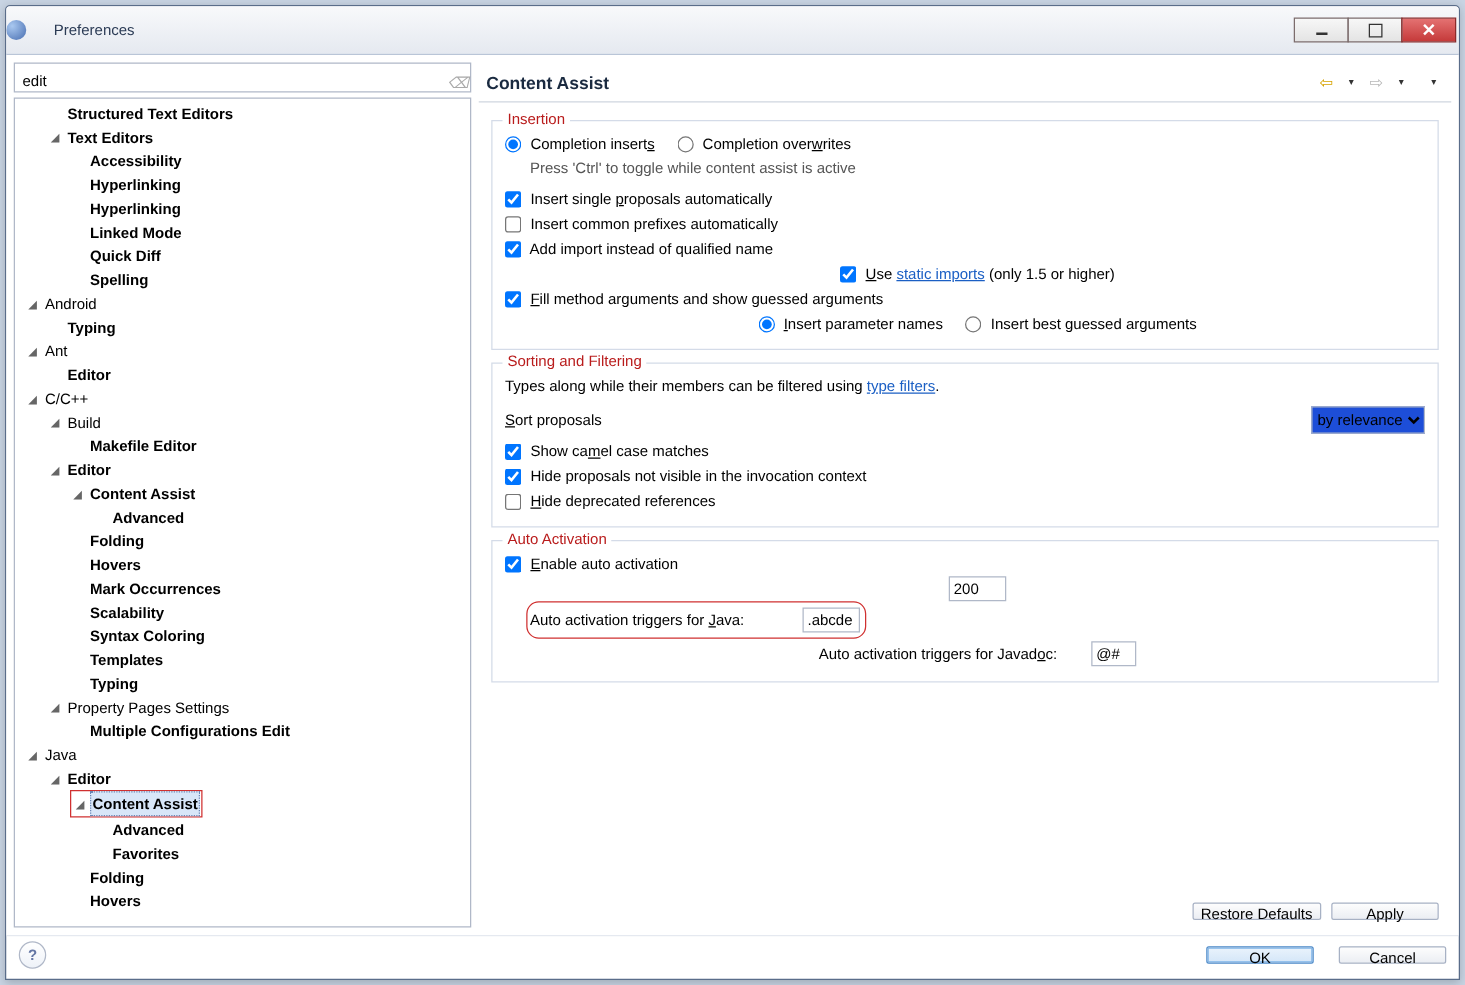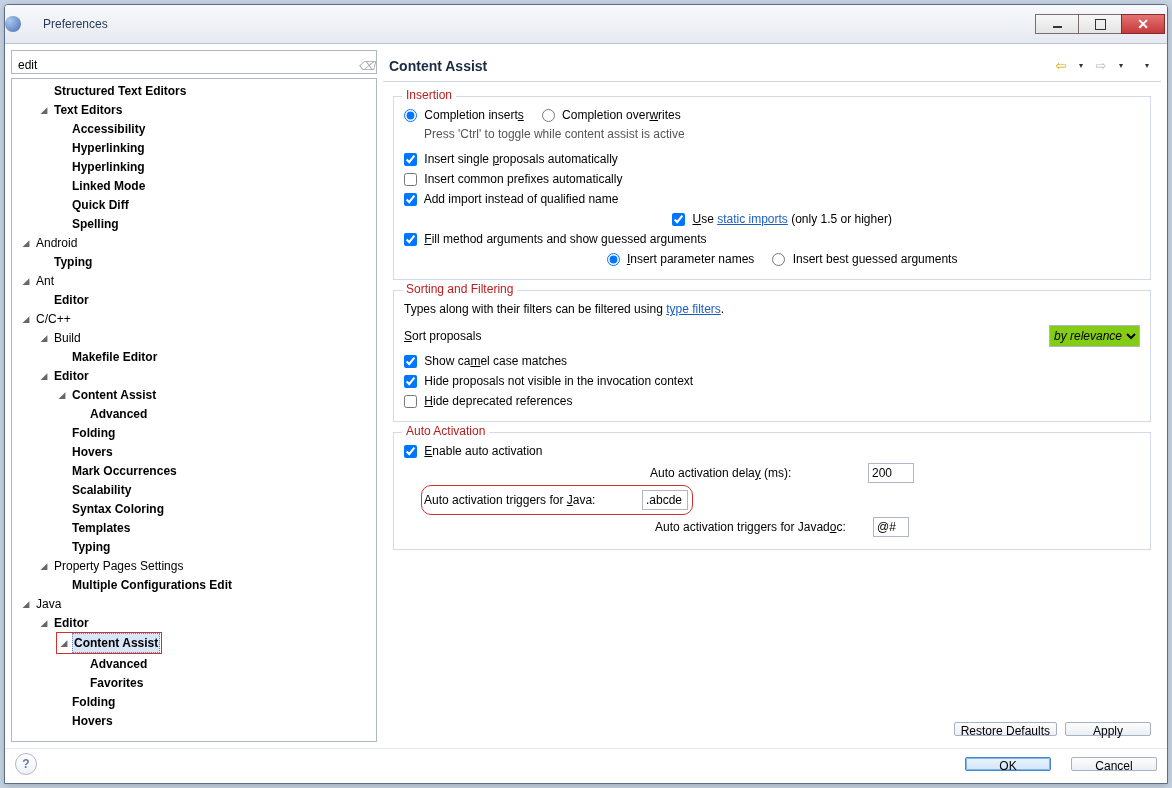--- a/index.html
+++ b/index.html
@@ -44,21 +44,21 @@
 .row { display:flex; align-items:center; gap:6px; line-height:20px;}
 .indent { padding-left: 20px; justify-content: center; }
 input[type=checkbox], input[type=radio]{ margin:0 4px 0 0; vertical-align:middle;}
 .hint { color:#555; padding-left:20px; line-height:18px;}
 .link { color:#1b5fc4; text-decoration:underline; cursor:pointer;}
 .under { text-decoration: underline; }
 .formrow { display:flex; align-items:center; gap:8px; line-height:24px;}
 .formrow label { width: 210px; }
 .formrow input[type=text]{ border:1px solid #b0b8c8; height:20px; padding:0 3px; width:46px;}
 .redborder { border:1px solid #d03030; padding:2px 4px 2px 2px; margin-left:-3px;}
-select { border:1px solid #b0b8c8; height:22px; background:#84cc16;font-style:italic; }
+select { border:1px solid #b0b8c8; height:22px; background:#1d4ed8; }
 .spacer { flex:1; }
 .btnrow { display:flex; justify-content:flex-end; gap:8px; padding:6px 10px;}
 .btn { min-width:86px; height:14px; border:1px solid #a7b1c4; background:linear-gradient(#fdfdfd,#ebeef3); cursor:pointer; border-radius:2px;}
 .btn.primary { border-color:#4a88c8; background:linear-gradient(#eaf3fc,#d4e6f8); box-shadow:0 0 0 1px #7fb5e8 inset;}
 .footer { display:flex; align-items:center; padding: 4px 10px 8px 10px; border-top:1px solid #e5e9f0;}
 .help-icon { width:22px; height:22px; border:1px solid #b0b8c8; border-radius:50%; display:flex; align-items:center; justify-content:center; color:#6577a5; font-weight:bold; cursor:pointer; background:linear-gradient(#fff,#eef2f8);}
 .sort-row { display:flex; align-items:center; margin-top:6px;}
 .sort-row .lab { flex:1; }
 </style>
 </head>
@@ -303,21 +303,21 @@
             </div>
           <div class="row indent">
             <label><input type="radio" name="fm" checked="" style=""> <span><span class="under">I</span>nsert parameter names</span></label>
             <label style="margin-left:12px"><input type="radio" name="fm" style=""> <span>Insert best guessed arguments</span></label>
           </div>
         </div>
 
         <div class="group">
           <span class="legend">Sorting and Filtering</span>
           <div class="row">
-              <span><span>Types along with their filters can be filtered using </span><span class="link">type filters</span>.</span>
+              <span><span>Types along while their members can be filtered using </span><span class="link">type filters</span>.</span>
             </div>
           <div class="sort-row">
             <span class="lab"><span class="under">S</span>ort proposals</span>
             <select><option>by relevance</option></select>
           </div>
           <div class="row" style="margin-top:4px">
               <label><input type="checkbox" checked="" style=""> <span>Show ca<span class="under">m</span>el case matches</span></label>
             </div>
           <div class="row">
               <label><input type="checkbox" checked="" style=""> <span>Hide proposals not visible in the invocation context</span></label>
@@ -326,21 +326,20 @@
               <label><input type="checkbox" style=""> <span><span class="under">H</span>ide deprecated references</span></label>
             </div>
         </div>
 
         <div class="group">
           <span class="legend">Auto Activation</span>
           <div class="row">
               <label><input type="checkbox" checked="" style=""> <span><span class="under">E</span>nable auto activation</span></label>
             </div>
           <div class="formrow indent">
-            <label>Auto activation dela<span class="under">y</span> (ms):</label>
             <input type="text" value="200" style="">
           </div>
           <div class="redborder" style="display:inline-block; margin-left:17px;border-radius:10px;">
             <div class="formrow">
               <label>Auto activation triggers for <span class="under">J</span>ava:</label>
               <input type="text" value=".abcde" style="">
             </div>
           </div>
           <div class="formrow indent">
             <label>Auto activation triggers for Javad<span class="under">o</span>c:</label>

